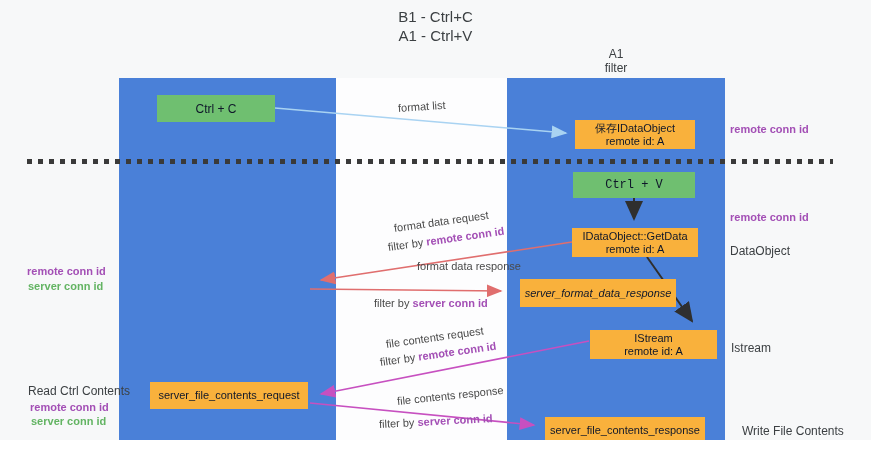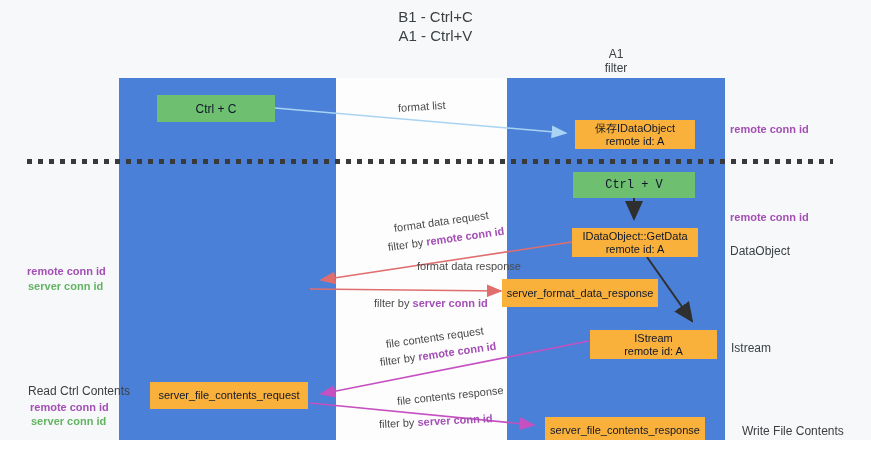--- a/index.html
+++ b/index.html
@@ -32,21 +32,21 @@
     color:#0f172a; text-align:center;
   }
   .node.green { background:#6fbf70; font-size:12px; }
   .node.orange { background:#f9b13c; font-size:11px; line-height:13px; }
 
   .n-ctrlc   { left:157px; top:95px;  width:118px; height:27px; }
   .n-save    { left:575px; top:120px; width:120px; height:29px; }
   .n-ctrlv   { left:573px; top:172px; width:122px; height:26px;font-family:Liberation Mono, monospace; }
   .n-getdata { left:572px; top:228px; width:126px; height:29px; }
   .n-fmtreq  { left:150px; top:267px; width:160px; height:28px; }
-  .n-fmtresp { left:502px; top:279px; width:156px; height:28px; }
+  .n-fmtresp { left:520px; top:279px; width:156px; height:28px;font-style:italic; }
   .n-istream { left:590px; top:330px; width:127px; height:29px; }
   .n-filereq { left:150px; top:382px; width:158px; height:27px; }
   .n-fileresp{ left:545px; top:417px; width:160px; height:27px; }
 
   .side-lbl { position:absolute; font-size:11px; white-space:nowrap; }
   .lbl-purple { color:#a34fb5; font-weight:bold; }
   .lbl-green  { color:#63b463; font-weight:bold; }
   .lbl-dark   { color:#3c4043; font-size:12px; }
 
   .flow-lbl { position:absolute; font-size:11px; color:#4a4a4a; white-space:nowrap; transform-origin:left center; }

